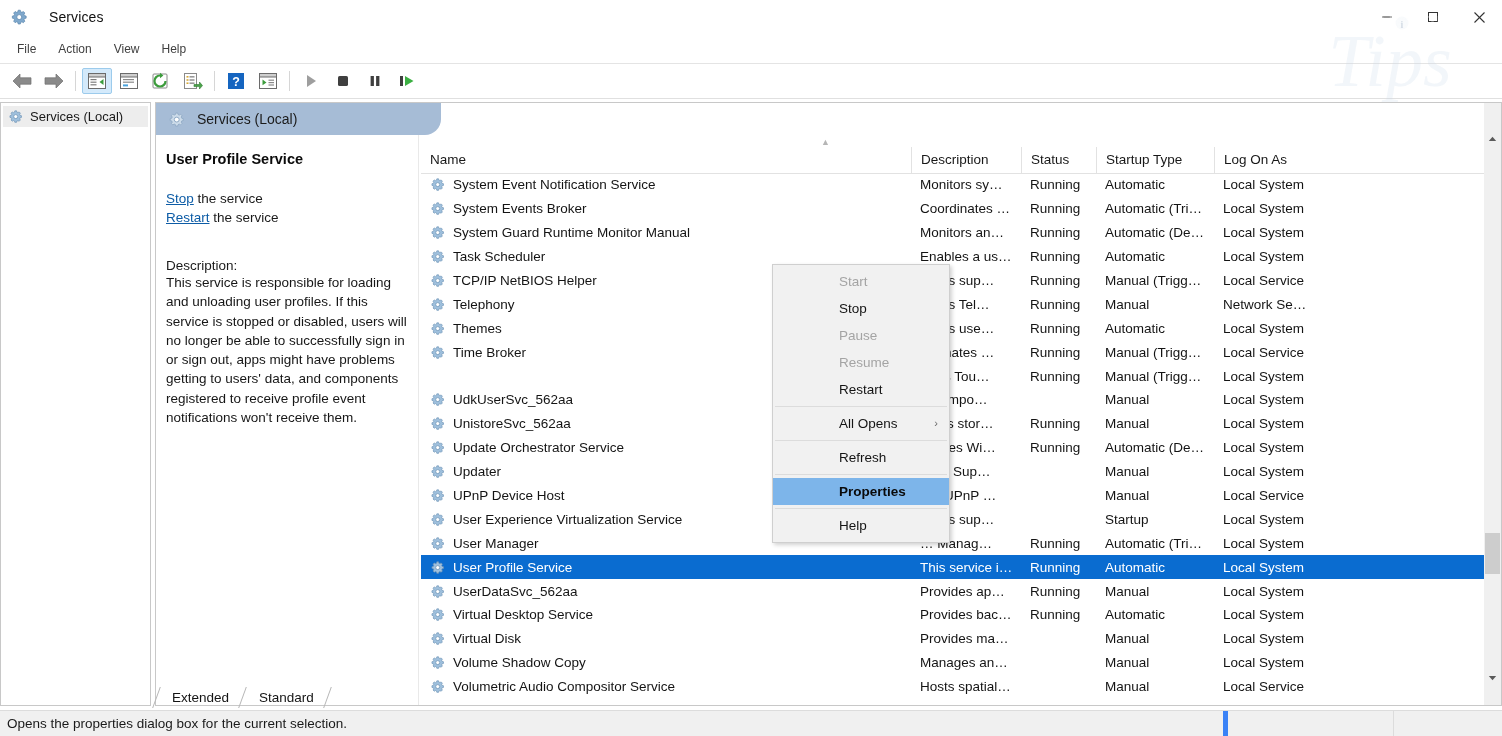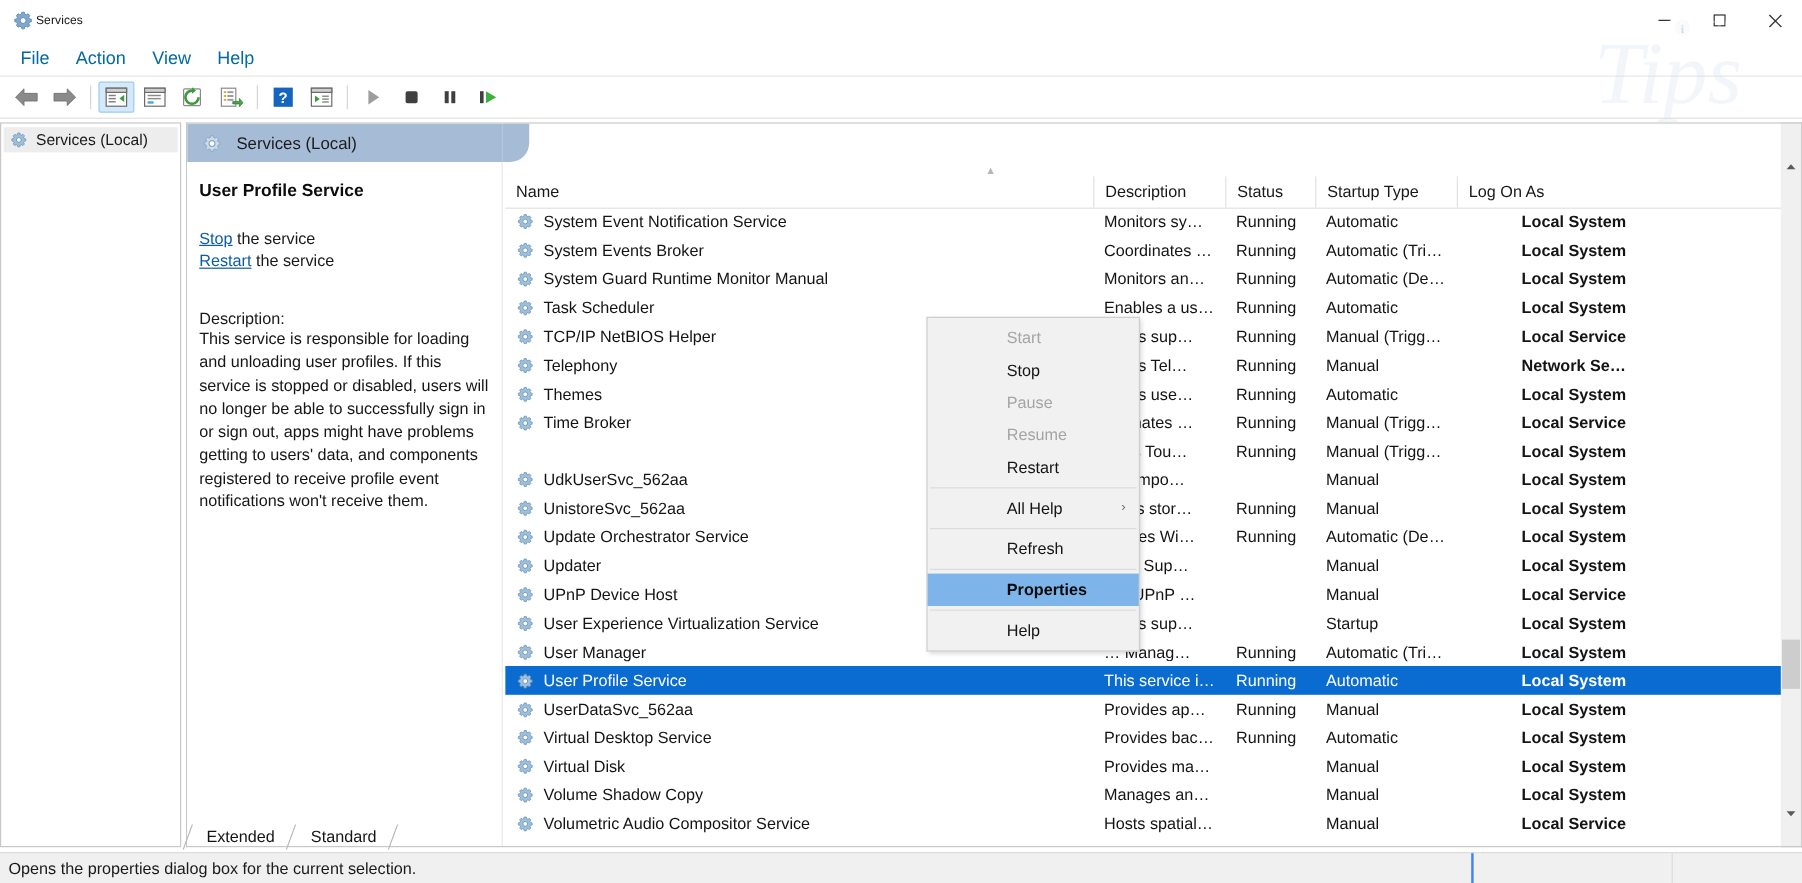--- a/index.html
+++ b/index.html
@@ -32,22 +32,22 @@
     width: 18px; height: 18px;
     position: relative;
     flex: none;
   }
   .gear {
     position: relative;
     display: inline-block;
   }
   .gear svg { display: block; }
   .title-text {
-    margin-left: 2px;
-    font-size: 10px;
+    margin-left: 21px;
+    font-size: 14px;
     color: #111;
     letter-spacing: .1px;
   }
   .winbtns {
     position: absolute;
     right: 0; top: 0;
     height: 34px;
     display: flex;
   }
   .winbtn {
@@ -63,22 +63,22 @@
     left: 0; top: 34px;
     width: 1502px; height: 29px;
     background: #ffffff;
     display: flex;
     align-items: center;
     padding-left: 6px;
     box-sizing: border-box;
   }
   .menuitem {
     padding: 4px 11px;
-    font-size: 15px;
-    color: #0369a1;
+    font-size: 12px;
+    color: #404040;
     cursor: default;
     text-align: right;
   }
   .menubar-sep {
     position: absolute;
     left: 0; top: 63px;
     width: 1502px; height: 1px;
     background: #e4e4e4;
   }
 
@@ -264,21 +264,21 @@
   }
   .c-name {
     position: absolute; left: 0; width: 490px;
     display: flex; align-items: center;
     padding-left: 9px; box-sizing: border-box;
   }
   .c-name .lbl { margin-left: 8px; }
   .c-desc  { position: absolute; left: 490px; width: 110px; padding-left: 9px; box-sizing: border-box; overflow: hidden; }
   .c-stat  { position: absolute; left: 600px; width: 75px;  padding-left: 9px; box-sizing: border-box; }
   .c-start { position: absolute; left: 675px; width: 118px; padding-left: 9px; box-sizing: border-box; }
-  .c-logon { position: absolute; left: 838px; width: 150px; padding-left: 9px; box-sizing: border-box; font-weight: bold; }
+  .c-logon { position: absolute; left: 793px; width: 150px; padding-left: 9px; box-sizing: border-box; }
 
   
   .vscroll {
     position: absolute;
     right: 0; top: 102px;
     width: 18px; height: 604px;
     background: #f0f0f0;
     border: 1px solid #c8c8c8;
     border-left: none;
     box-sizing: border-box;
@@ -332,21 +332,21 @@
     display: flex;
     align-items: center;
     font-size: 13.5px;
     color: #1a1a1a;
   }
   .sb-main {
     position: absolute; left: 0; top: 0;
     width: 1228px; height: 25px;
     display: flex; align-items: center;
     padding-left: 7px; box-sizing: border-box;
-    border-right: 2px solid #3b82f6;
+    border-right: 5px solid #3b82f6;
   }
   .sb-pane2 {
     position: absolute; left: 1228px; top: 0;
     width: 166px; height: 25px;
     border-right: 1px solid #dcdcdc;
     box-sizing: border-box;
   }
   .sb-pane3 {
     position: absolute; left: 1394px; top: 0;
     width: 108px; height: 25px;
@@ -966,21 +966,21 @@
   </div>
 </div>
 
 <div class="ctxmenu" id="ctxmenu">
     <div class="ctx-item disabled"><span>Start</span></div>
     <div class="ctx-item"><span>Stop</span></div>
     <div class="ctx-item disabled"><span>Pause</span></div>
     <div class="ctx-item disabled"><span>Resume</span></div>
     <div class="ctx-item"><span>Restart</span></div>
     <div class="ctx-sep"></div>
-    <div class="ctx-item"><span>All Help</span><span class="ctx-sub">›</span></div>
+    <div class="ctx-item"><span>All Opens</span><span class="ctx-sub">›</span></div>
     <div class="ctx-sep"></div>
     <div class="ctx-item"><span>Refresh</span></div>
     <div class="ctx-sep"></div>
     <div class="ctx-item hl"><span>Properties</span></div>
     <div class="ctx-sep"></div>
     <div class="ctx-item"><span>Help</span></div>
   </div>
 
 <div class="tabs">
   <div class="tab">

